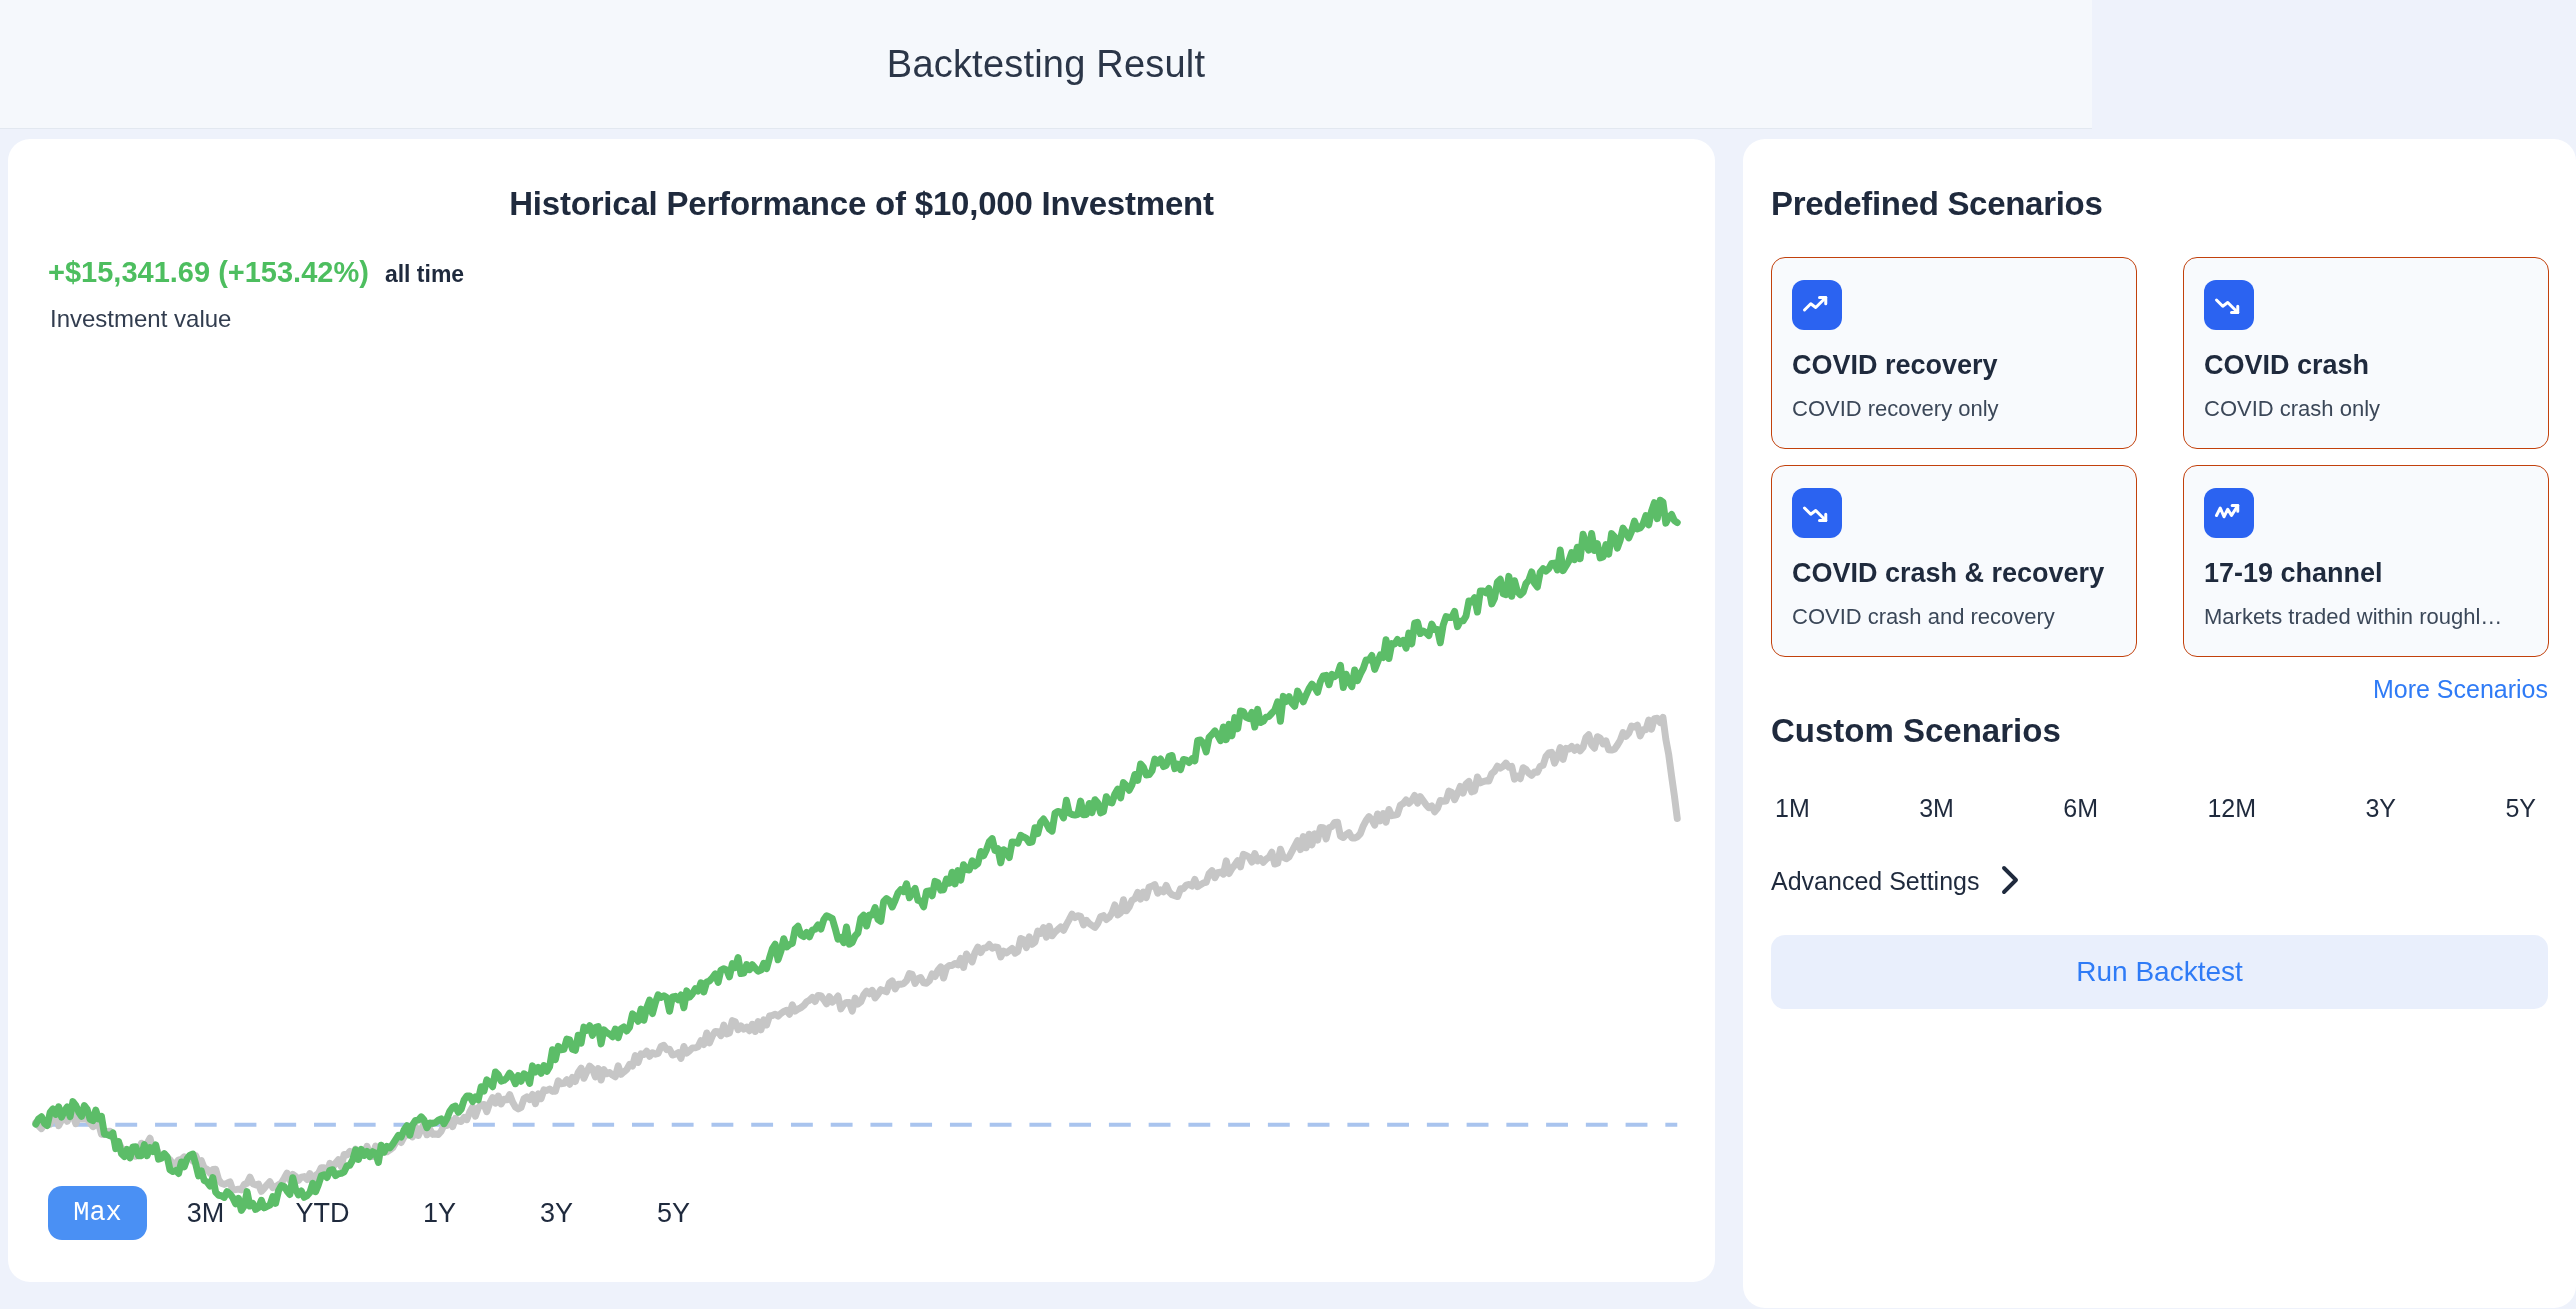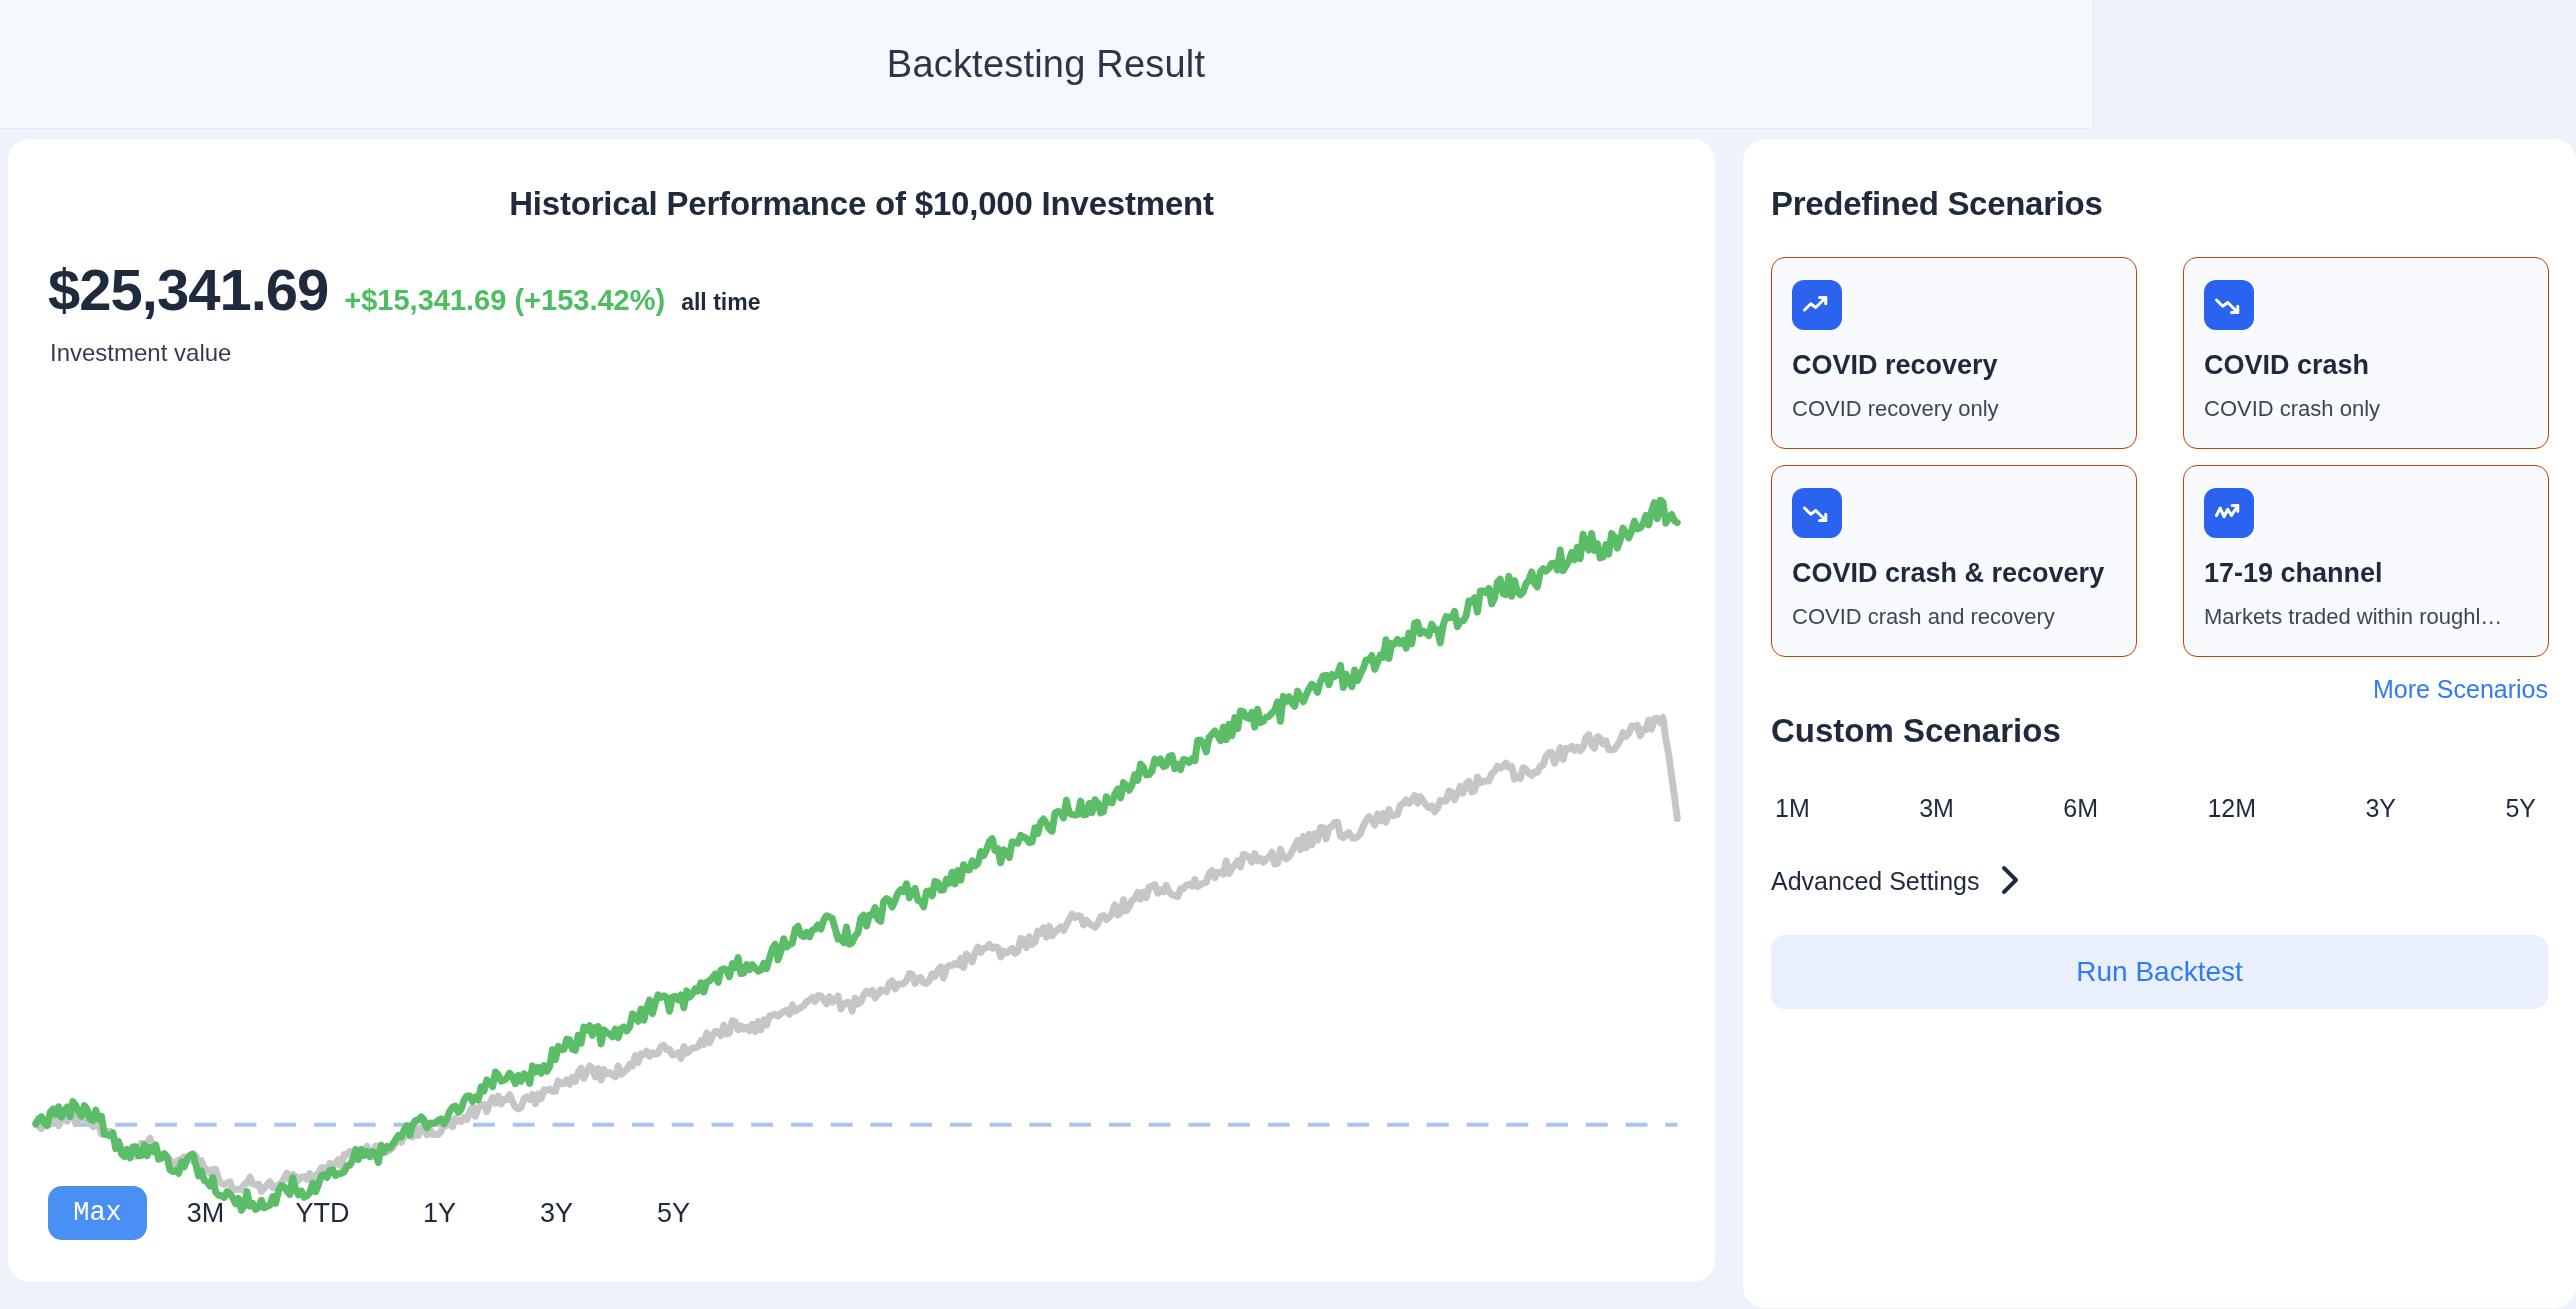--- a/index.html
+++ b/index.html
@@ -255,21 +255,20 @@
 <div class="app-header">
   <div class="app-title">Backtesting Result</div>
 </div>
 
 <div class="page">
 
   <div class="chart-card">
     <div class="chart-title">Historical Performance of $10,000 Investment</div>
 
     <div class="value-row">
-      <span class="big-value">$25,341.69</span>
       <span class="delta">+$15,341.69 (+153.42%)</span>
       <span class="alltime">all time</span>
     </div>
     <div class="sub-label">Investment value</div>
 
     <div class="plot-wrap">
       <svg width="1711" height="815" viewBox="0 0 1722 820">
         <line id="baseline" x1="28" y1="661.8" x2="1680" y2="661.8" stroke="#a9c4ee" stroke-width="4" stroke-dasharray="22 18"></line>
         <path id="benchmark-path" fill="none" stroke="#c6c6c6" stroke-width="7" stroke-linejoin="round" stroke-linecap="round" d="M28.0 659.8L30.9 663.1L33.7 665.8L36.6 661.5L39.5 658.8L42.4 661.1L45.2 652.9L48.1 652.6L51.0 662.8L53.9 657.2L56.7 650.3L59.6 658.4L62.5 653.0L65.3 651.8L68.2 660.9L71.1 653.4L74.0 656.2L76.8 655.9L79.7 656.0L82.6 660.0L85.5 663.8L88.3 662.2L91.2 660.6L94.1 671.4L97.0 671.7L99.8 668.6L102.7 668.4L105.6 674.7L108.4 678.8L111.3 679.7L114.2 685.4L117.1 687.8L119.9 690.1L122.8 691.1L125.7 692.9L128.6 693.6L131.4 692.7L134.3 680.4L137.2 686.1L140.0 680.6L142.9 675.4L145.8 687.2L148.7 683.5L151.5 691.2L154.4 692.3L157.3 691.4L160.2 695.3L163.0 697.0L165.9 701.3L168.8 701.0L171.7 697.2L174.5 696.9L177.4 694.1L180.3 696.4L183.1 694.1L186.0 698.3L188.9 692.9L191.8 699.4L194.6 698.0L197.5 705.3L200.4 706.8L203.3 710.6L206.1 706.9L209.0 706.7L211.9 716.9L214.7 720.7L217.6 721.9L220.5 720.7L223.4 719.4L226.2 727.6L229.1 727.2L232.0 726.7L234.9 727.4L237.7 722.0L240.6 720.7L243.5 714.6L246.4 721.2L249.2 722.4L252.1 721.6L255.0 728.9L257.8 725.9L260.7 722.3L263.6 719.2L266.5 725.2L269.3 724.3L272.2 722.2L275.1 720.6L278.0 715.7L280.8 710.5L283.7 717.7L286.6 711.9L289.4 713.8L292.3 717.9L295.2 714.5L298.1 714.0L300.9 716.9L303.8 711.1L306.7 719.0L309.6 712.8L312.4 710.9L315.3 705.0L318.2 705.0L321.1 711.7L323.9 700.7L326.8 704.9L329.7 700.4L332.5 697.1L335.4 703.9L338.3 691.7L341.2 692.3L344.0 688.6L346.9 691.9L349.8 686.4L352.7 692.2L355.5 692.2L358.4 691.8L361.3 683.6L364.1 690.7L367.0 693.6L369.9 683.4L372.8 687.5L375.6 684.3L378.5 689.3L381.4 689.1L384.3 687.2L387.1 685.1L390.0 680.3L392.9 676.7L395.7 679.7L398.6 674.0L401.5 671.4L404.4 665.3L407.2 674.1L410.1 663.7L413.0 672.7L415.9 666.3L418.7 660.9L421.6 672.0L424.5 666.3L427.4 671.6L430.2 671.2L433.1 671.7L436.0 668.3L438.8 662.2L441.7 662.6L444.6 657.1L447.5 663.8L450.3 655.5L453.2 658.0L456.1 658.6L459.0 654.6L461.8 656.7L464.7 649.0L467.6 643.9L470.4 653.2L473.3 644.8L476.2 642.0L479.1 641.5L481.9 648.7L484.8 640.0L487.7 634.6L490.6 640.1L493.4 632.9L496.3 641.0L499.2 636.2L502.1 636.8L504.9 631.5L507.8 639.0L510.7 644.1L513.5 645.9L516.4 644.4L519.3 635.7L522.2 633.8L525.0 636.6L527.9 631.4L530.8 640.7L533.7 630.8L536.5 635.6L539.4 626.7L542.3 627.4L545.1 625.9L548.0 628.3L550.9 628.1L553.8 617.6L556.6 620.6L559.5 620.2L562.4 616.5L565.3 621.1L568.1 614.2L571.0 618.3L573.9 609.2L576.8 604.9L579.6 615.1L582.5 608.7L585.4 602.9L588.2 605.4L591.1 613.7L594.0 605.3L596.9 616.9L599.7 606.4L602.6 610.5L605.5 609.3L608.4 611.9L611.2 613.6L614.1 602.6L617.0 611.1L619.8 608.7L622.7 606.4L625.6 601.0L628.5 602.9L631.3 592.3L634.2 599.2L637.1 590.4L640.0 591.2L642.8 587.9L645.7 593.0L648.6 589.4L651.5 590.8L654.3 590.0L657.2 583.1L660.1 581.9L662.9 586.3L665.8 585.8L668.7 591.7L671.6 590.9L674.4 589.4L677.3 595.1L680.2 583.1L683.1 589.7L685.9 587.4L688.8 584.5L691.7 584.5L694.5 583.4L697.4 577.2L700.3 581.1L703.2 569.5L706.0 579.5L708.9 572.5L711.8 568.0L714.7 568.3L717.5 572.2L720.4 561.6L723.3 570.4L726.1 569.4L729.0 557.1L731.9 558.2L734.8 566.2L737.6 562.3L740.5 565.7L743.4 563.7L746.3 567.2L749.1 560.7L752.0 568.0L754.9 558.1L757.8 566.3L760.6 556.3L763.5 561.4L766.4 552.4L769.2 551.9L772.1 550.7L775.0 552.5L777.9 549.9L780.7 547.8L783.6 546.7L786.5 550.6L789.4 541.2L792.2 547.4L795.1 545.5L798.0 544.0L800.8 541.9L803.7 538.1L806.6 536.6L809.5 533.7L812.3 537.8L815.2 531.8L818.1 531.9L821.0 536.0L823.8 540.2L826.7 532.9L829.6 538.4L832.5 535.9L835.3 532.3L838.2 545.3L841.1 540.8L843.9 538.7L846.8 538.9L849.7 547.5L852.6 534.4L855.4 540.4L858.3 538.1L861.2 531.2L864.1 527.4L866.9 530.0L869.8 526.6L872.7 534.2L875.5 530.6L878.4 525.9L881.3 527.0L884.2 528.1L887.0 519.2L889.9 517.0L892.8 525.1L895.7 520.4L898.5 520.5L901.4 519.8L904.3 517.0L907.2 509.8L910.0 510.6L912.9 519.6L915.8 514.9L918.6 513.7L921.5 519.1L924.4 519.5L927.3 516.8L930.1 510.0L933.0 512.6L935.9 506.3L938.8 503.0L941.6 514.2L944.5 503.8L947.4 501.5L950.2 501.5L953.1 499.6L956.0 500.9L958.9 494.4L961.7 503.6L964.6 490.0L967.5 493.9L970.4 497.9L973.2 488.6L976.1 483.1L979.0 488.5L981.9 484.1L984.7 483.7L987.6 480.5L990.5 484.2L993.3 483.0L996.2 483.5L999.1 493.0L1002.0 487.1L1004.8 489.0L1007.7 486.7L1010.6 484.4L1013.5 489.2L1016.3 487.5L1019.2 474.4L1022.1 475.6L1024.9 483.6L1027.8 472.7L1030.7 480.3L1033.6 477.9L1036.4 466.9L1039.3 469.3L1042.2 463.5L1045.1 473.1L1047.9 462.2L1050.8 471.7L1053.7 467.9L1056.5 465.5L1059.4 462.8L1062.3 466.2L1065.2 460.4L1068.0 455.4L1070.9 449.9L1073.8 453.4L1076.7 451.5L1079.5 452.2L1082.4 460.7L1085.3 456.1L1088.2 459.3L1091.0 461.3L1093.9 463.3L1096.8 459.3L1099.6 452.6L1102.5 451.4L1105.4 455.3L1108.3 453.1L1111.1 448.7L1114.0 440.6L1116.9 450.7L1119.8 448.4L1122.6 435.4L1125.5 446.5L1128.4 442.7L1131.2 435.9L1134.1 434.4L1137.0 428.0L1139.9 434.7L1142.7 427.7L1145.6 433.2L1148.5 422.6L1151.4 421.8L1154.2 420.1L1157.1 428.9L1160.0 425.5L1162.9 427.4L1165.7 420.9L1168.6 427.5L1171.5 430.4L1174.3 431.3L1177.2 432.2L1180.1 424.3L1183.0 424.3L1185.8 420.6L1188.7 420.0L1191.6 421.6L1194.5 415.0L1197.3 422.2L1200.2 420.2L1203.1 418.5L1205.9 418.0L1208.8 409.2L1211.7 406.1L1214.6 413.2L1217.4 408.2L1220.3 407.5L1223.2 409.6L1226.1 396.2L1228.9 409.1L1231.8 404.0L1234.7 400.5L1237.6 396.2L1240.4 402.3L1243.3 389.7L1246.2 390.8L1249.0 392.4L1251.9 397.5L1254.8 388.9L1257.7 396.3L1260.5 394.1L1263.4 397.7L1266.3 394.5L1269.2 392.5L1272.0 387.6L1274.9 399.5L1277.8 398.7L1280.6 384.6L1283.5 392.6L1286.4 394.2L1289.3 392.2L1292.1 387.0L1295.0 381.5L1297.9 375.9L1300.8 384.9L1303.6 371.8L1306.5 383.1L1309.4 369.4L1312.3 380.2L1315.1 369.1L1318.0 375.4L1320.9 362.7L1323.7 363.0L1326.6 374.2L1329.5 363.0L1332.4 361.8L1335.2 357.6L1338.1 357.4L1341.0 371.4L1343.9 372.8L1346.7 369.9L1349.6 367.8L1352.5 373.2L1355.3 373.2L1358.2 372.0L1361.1 368.8L1364.0 361.0L1366.8 355.7L1369.7 351.7L1372.6 354.9L1375.5 360.4L1378.3 349.1L1381.2 356.0L1384.1 348.6L1386.9 357.3L1389.8 344.5L1392.7 350.8L1395.6 350.2L1398.4 349.4L1401.3 340.3L1404.2 338.5L1407.1 335.0L1409.9 338.4L1412.8 335.5L1415.7 330.4L1418.6 338.2L1421.4 331.7L1424.3 335.8L1427.2 339.9L1430.0 342.8L1432.9 341.0L1435.8 346.9L1438.7 343.4L1441.5 335.5L1444.4 336.2L1447.3 336.0L1450.2 326.0L1453.0 327.3L1455.9 334.7L1458.8 328.4L1461.6 321.4L1464.5 328.0L1467.4 318.8L1470.3 316.4L1473.1 326.8L1476.0 325.8L1478.9 311.9L1481.8 317.8L1484.6 316.5L1487.5 315.7L1490.4 315.8L1493.3 308.5L1496.1 306.1L1499.0 301.0L1501.9 303.0L1504.7 301.2L1507.6 297.9L1510.5 302.0L1513.4 301.2L1516.2 314.1L1519.1 311.0L1522.0 313.6L1524.9 302.5L1527.7 304.3L1530.6 308.1L1533.5 310.2L1536.3 306.8L1539.2 307.2L1542.1 301.0L1545.0 300.0L1547.8 291.2L1550.7 287.7L1553.6 287.0L1556.5 297.9L1559.3 292.3L1562.2 282.3L1565.1 294.2L1568.0 283.1L1570.8 283.8L1573.7 281.1L1576.6 285.0L1579.4 281.9L1582.3 285.5L1585.2 282.0L1588.1 272.0L1590.9 269.2L1593.8 279.6L1596.7 282.9L1599.6 271.3L1602.4 272.7L1605.3 278.5L1608.2 275.5L1611.0 284.4L1613.9 284.8L1616.8 283.9L1619.7 279.8L1622.5 275.2L1625.4 267.2L1628.3 270.9L1631.2 267.8L1634.0 260.5L1636.9 261.5L1639.8 259.7L1642.7 270.5L1645.5 264.4L1648.4 264.3L1651.3 254.6L1654.1 263.7L1657.0 253.1L1659.9 252.7L1662.8 257.1L1665.6 251.9L1668.5 274.0L1671.4 289.4L1674.3 311.2L1677.1 330.7L1680.0 353.7"></path>
         <path id="portfolio-path" fill="none" stroke="#5cbd68" stroke-width="7" stroke-linejoin="round" stroke-linecap="round" d="M28.0 661.3L30.9 655.8L33.7 653.8L36.6 660.3L39.5 662.7L42.4 649.5L45.2 645.9L48.1 651.4L51.0 643.8L53.9 654.2L56.7 648.2L59.6 643.8L62.5 653.7L65.3 638.6L68.2 642.3L71.1 649.0L74.0 653.4L76.8 642.5L79.7 646.4L82.6 656.3L85.5 657.6L88.3 647.1L91.2 656.1L94.1 653.5L97.0 671.2L99.8 671.8L102.7 673.0L105.6 670.2L108.4 685.9L111.3 678.8L114.2 691.1L117.1 693.9L119.9 686.7L122.8 695.3L125.7 684.1L128.6 683.9L131.4 693.2L134.3 693.0L137.2 681.8L140.0 693.0L142.9 684.9L145.8 688.8L148.7 682.1L151.5 696.5L154.4 695.5L157.3 690.9L160.2 694.1L163.0 707.2L165.9 709.0L168.8 707.8L171.7 710.9L174.5 699.3L177.4 704.2L180.3 696.0L183.1 692.5L186.0 691.4L188.9 701.2L191.8 713.3L194.6 708.3L197.5 717.9L200.4 719.5L203.3 723.6L206.1 715.0L209.0 729.6L211.9 732.8L214.7 733.3L217.6 735.0L220.5 729.2L223.4 731.7L226.2 735.3L229.1 741.5L232.0 735.9L234.9 748.0L237.7 743.6L240.6 729.1L243.5 743.7L246.4 741.0L249.2 747.1L252.1 745.3L255.0 737.9L257.8 745.5L260.7 744.0L263.6 742.7L266.5 734.1L269.3 741.0L272.2 728.5L275.1 723.1L278.0 724.0L280.8 728.5L283.7 732.0L286.6 715.1L289.4 726.6L292.3 732.5L295.2 728.5L298.1 734.9L300.9 733.3L303.8 730.0L306.7 720.9L309.6 729.3L312.4 722.2L315.3 713.2L318.2 712.1L321.1 714.9L323.9 707.8L326.8 707.1L329.7 713.1L332.5 711.2L335.4 710.8L338.3 709.3L341.2 703.1L344.0 702.6L346.9 697.4L349.8 687.1L352.7 696.8L355.5 686.6L358.4 692.8L361.3 688.6L364.1 693.9L367.0 689.0L369.9 690.5L372.8 699.7L375.6 682.4L378.5 689.5L381.4 683.7L384.3 685.2L387.1 681.6L390.0 677.1L392.9 672.5L395.7 674.2L398.6 667.1L401.5 662.7L404.4 672.4L407.2 662.0L410.1 657.5L413.0 657.2L415.9 653.9L418.7 657.2L421.6 664.9L424.5 660.0L427.4 660.5L430.2 659.7L433.1 657.3L436.0 655.9L438.8 660.8L441.7 655.9L444.6 648.2L447.5 644.2L450.3 643.1L453.2 649.4L456.1 646.1L459.0 636.9L461.8 632.9L464.7 632.8L467.6 638.5L470.4 633.9L473.3 636.7L476.2 623.6L479.1 627.9L481.9 616.7L484.8 619.0L487.7 623.6L490.6 608.7L493.4 611.5L496.3 618.0L499.2 617.1L502.1 614.6L504.9 609.9L507.8 613.9L510.7 620.6L513.5 612.4L516.4 618.1L519.3 610.6L522.2 612.3L525.0 620.3L527.9 602.6L530.8 608.8L533.7 604.1L536.5 610.1L539.4 602.2L542.3 608.1L545.1 603.5L548.0 586.3L550.9 596.3L553.8 582.9L556.6 586.4L559.5 586.0L562.4 575.7L565.3 576.5L568.1 585.9L571.0 587.0L573.9 571.8L576.8 579.7L579.6 563.6L582.5 566.9L585.4 562.2L588.2 571.9L591.1 564.1L594.0 563.1L596.9 580.5L599.7 566.3L602.6 569.1L605.5 570.6L608.4 573.3L611.2 565.6L614.1 574.3L617.0 565.1L619.8 563.4L622.7 567.5L625.6 563.6L628.5 550.3L631.3 552.6L634.2 557.7L637.1 545.5L640.0 556.7L642.8 544.2L645.7 536.4L648.6 550.0L651.5 539.2L654.3 531.1L657.2 533.7L660.1 532.1L662.9 533.8L665.8 547.7L668.7 533.1L671.6 532.6L674.4 536.0L677.3 531.3L680.2 544.1L683.1 527.1L685.9 533.4L688.8 530.1L691.7 525.0L694.5 527.3L697.4 518.9L700.3 528.3L703.2 518.2L706.0 517.1L708.9 513.9L711.8 510.0L714.7 518.6L717.5 506.2L720.4 504.9L723.3 506.0L726.1 513.0L729.0 499.7L731.9 503.8L734.8 493.6L737.6 509.7L740.5 509.2L743.4 500.6L746.3 505.8L749.1 500.8L752.0 504.2L754.9 507.3L757.8 506.2L760.6 499.4L763.5 504.8L766.4 494.1L769.2 484.9L772.1 480.2L775.0 495.8L777.9 487.2L780.7 474.6L783.6 483.0L786.5 480.5L789.4 479.2L792.2 464.9L795.1 462.1L798.0 470.8L800.8 472.5L803.7 468.3L806.6 472.8L809.5 465.9L812.3 465.1L815.2 460.7L818.1 465.0L821.0 455.6L823.8 451.6L826.7 452.8L829.6 454.4L832.5 464.3L835.3 475.0L838.2 473.4L841.1 478.6L843.9 462.8L846.8 480.1L849.7 478.4L852.6 471.8L855.4 468.7L858.3 453.9L861.2 450.9L864.1 461.9L866.9 450.8L869.8 450.7L872.7 443.2L875.5 455.1L878.4 457.1L881.3 437.1L884.2 434.2L887.0 436.2L889.9 442.7L892.8 436.2L895.7 428.6L898.5 425.2L901.4 427.3L904.3 419.3L907.2 433.4L910.0 428.5L912.9 423.9L915.8 436.0L918.6 436.6L921.5 442.5L924.4 427.1L927.3 426.4L930.1 431.4L933.0 416.9L935.9 418.2L938.8 425.8L941.6 425.3L944.5 414.6L947.4 418.7L950.2 407.7L953.1 419.5L956.0 406.0L958.9 415.6L961.7 400.1L964.6 405.1L967.5 405.5L970.4 396.2L973.2 401.3L976.1 398.9L979.0 386.8L981.9 391.1L984.7 385.3L987.6 377.0L990.5 373.9L993.3 385.7L996.2 383.9L999.1 398.2L1002.0 385.1L1004.8 386.8L1007.7 392.9L1010.6 377.3L1013.5 377.5L1016.3 378.5L1019.2 370.6L1022.1 372.2L1024.9 373.6L1027.8 377.9L1030.7 377.1L1033.6 362.9L1036.4 368.9L1039.3 357.4L1042.2 354.2L1045.1 358.7L1047.9 364.2L1050.8 366.4L1053.7 348.3L1056.5 346.5L1059.4 347.5L1062.3 353.1L1065.2 335.3L1068.0 348.0L1070.9 349.6L1073.8 350.2L1076.7 349.4L1079.5 336.1L1082.4 349.9L1085.3 349.6L1088.2 338.5L1091.0 347.7L1093.9 334.7L1096.8 337.8L1099.6 348.0L1102.5 346.6L1105.4 331.7L1108.3 337.1L1111.1 337.9L1114.0 328.9L1116.9 324.0L1119.8 332.9L1122.6 317.5L1125.5 320.4L1128.4 325.2L1131.2 319.8L1134.1 309.3L1137.0 315.3L1139.9 298.7L1142.7 302.0L1145.6 309.8L1148.5 309.5L1151.4 305.5L1154.2 293.8L1157.1 297.8L1160.0 293.8L1162.9 301.4L1165.7 300.1L1168.6 291.0L1171.5 290.2L1174.3 303.5L1177.2 299.0L1180.1 304.5L1183.0 294.2L1185.8 294.9L1188.7 297.3L1191.6 293.5L1194.5 295.6L1197.3 275.1L1200.2 274.7L1203.1 277.7L1205.9 286.6L1208.8 272.1L1211.7 269.0L1214.6 265.4L1217.4 269.8L1220.3 275.3L1223.2 261.5L1226.1 274.3L1228.9 258.9L1231.8 270.4L1234.7 252.1L1237.6 263.3L1240.4 245.4L1243.3 246.0L1246.2 251.9L1249.0 253.1L1251.9 246.9L1254.8 261.6L1257.7 243.8L1260.5 257.1L1263.4 255.7L1266.3 251.6L1269.2 250.8L1272.0 247.6L1274.9 244.6L1277.8 236.2L1280.6 255.8L1283.5 230.7L1286.4 235.9L1289.3 230.9L1292.1 237.6L1295.0 240.7L1297.9 225.4L1300.8 231.0L1303.6 236.2L1306.5 229.3L1309.4 222.9L1312.3 218.4L1315.1 221.6L1318.0 226.6L1320.9 215.7L1323.7 210.1L1326.6 209.6L1329.5 219.0L1332.4 208.6L1335.2 210.8L1338.1 208.4L1341.0 199.4L1343.9 221.8L1346.7 208.4L1349.6 216.3L1352.5 221.0L1355.3 204.2L1358.2 215.0L1361.1 208.1L1364.0 202.6L1366.8 194.2L1369.7 194.2L1372.6 189.6L1375.5 203.6L1378.3 196.7L1381.2 189.0L1384.1 191.6L1386.9 173.8L1389.8 192.7L1392.7 177.6L1395.6 178.1L1398.4 173.4L1401.3 177.5L1404.2 174.4L1407.1 182.2L1409.9 167.0L1412.8 177.9L1415.7 157.0L1418.6 156.1L1421.4 167.5L1424.3 165.0L1427.2 166.7L1430.0 169.5L1432.9 157.9L1435.8 163.5L1438.7 163.5L1441.5 176.8L1444.4 159.0L1447.3 150.5L1450.2 151.3L1453.0 151.3L1455.9 145.2L1458.8 160.6L1461.6 155.0L1464.5 154.7L1467.4 150.0L1470.3 134.7L1473.1 135.7L1476.0 131.3L1478.9 145.8L1481.8 124.6L1484.6 124.6L1487.5 126.5L1490.4 122.1L1493.3 137.7L1496.1 131.9L1499.0 115.6L1501.9 112.9L1504.7 127.4L1507.6 128.4L1510.5 109.9L1513.4 130.0L1516.2 114.3L1519.1 125.1L1522.0 128.5L1524.9 125.9L1527.7 117.1L1530.6 113.8L1533.5 105.5L1536.3 116.8L1539.2 120.7L1542.1 105.7L1545.0 102.2L1547.8 104.7L1550.7 102.2L1553.6 96.9L1556.5 96.6L1559.3 103.5L1562.2 83.4L1565.1 104.2L1568.0 99.5L1570.8 94.7L1573.7 86.0L1576.6 93.2L1579.4 80.6L1582.3 92.1L1585.2 67.6L1588.1 77.6L1590.9 83.6L1593.8 66.8L1596.7 83.9L1599.6 77.1L1602.4 91.4L1605.3 90.5L1608.2 77.9L1611.0 87.6L1613.9 66.9L1616.8 69.9L1619.7 81.6L1622.5 73.7L1625.4 61.4L1628.3 65.7L1631.2 71.3L1634.0 64.6L1636.9 54.4L1639.8 62.2L1642.7 61.3L1645.5 57.4L1648.4 48.7L1651.3 58.1L1654.1 44.4L1657.0 35.8L1659.9 51.9L1662.8 33.3L1665.6 35.2L1668.5 56.4L1671.4 50.6L1674.3 47.7L1677.1 53.9L1680.0 55.8"></path>

